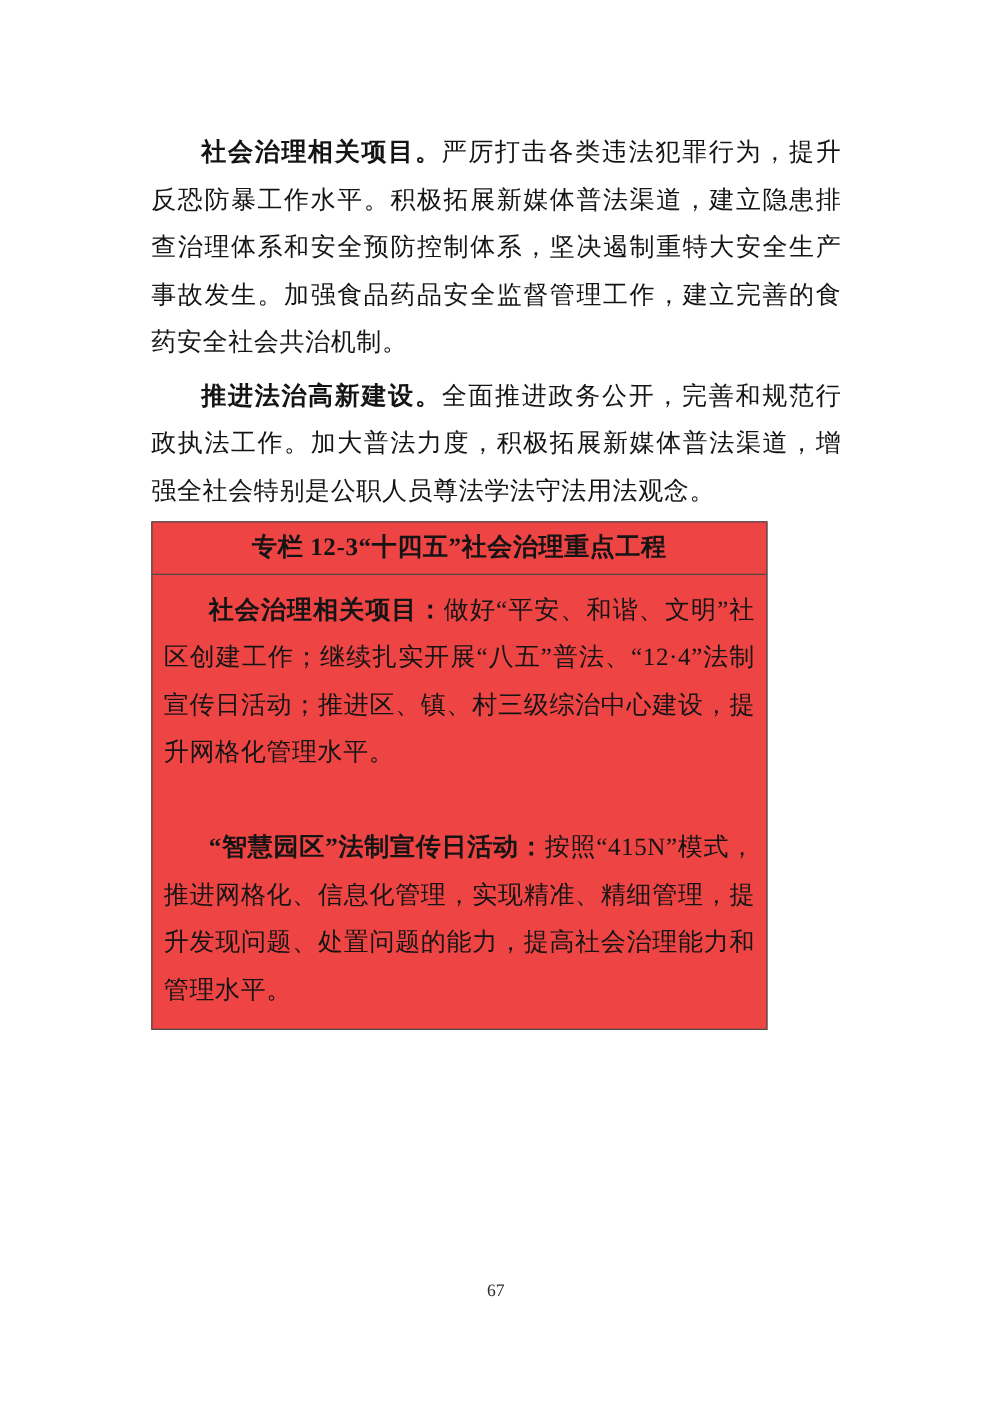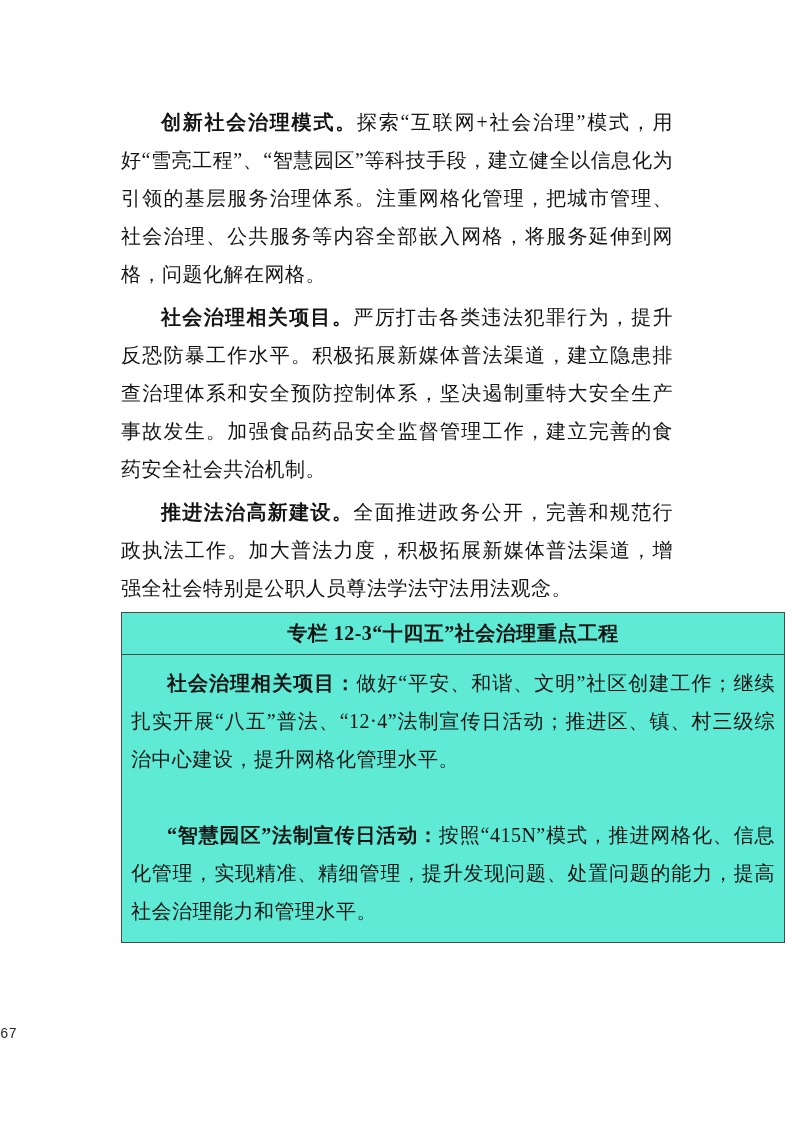--- a/index.html
+++ b/index.html
@@ -39,22 +39,22 @@
     text-indent: 2em;
     margin: 0 0 5px 0;
     letter-spacing: 0.5px;
   }
   p.body-para .lead {
     font-weight: bold;
   }
   .callout-box {
     margin-top: 3px;
     border: 1.5px solid #4a4a4a;
-    width: 664px;
-    background: #5eead4;
+    width: 493px;
+    background: #ef4444;
   }
   .callout-title {
     font-size: 20px;
     font-weight: bold;
     text-align: center;
     line-height: 41px;
     border-bottom: 1.5px solid #4a4a4a;
     letter-spacing: 0.5px;
   }
   .callout-body {
@@ -71,34 +71,33 @@
   }
   .callout-item .lead {
     font-weight: bold;
     margin-left: 36px;
   }
   .page-number {
     position: absolute;
     left: 0;
     right: 0;
     top: 1026px;
-    text-align: left;
+    text-align: center;
     font-size: 14px;
     color: #2b2b2b;
-    font-family: Liberation Mono, monospace;
+    font-family: Liberation Serif, serif;
   }
 </style>
 </head>
 <body>
 
 <div class="page">
   <div class="content">
 
 
-    <p class="body-para"><span class="lead">创新社会治理模式。</span><span>探索“互联网+社会治理”模式，用好“雪亮工程”、“智慧园区”等科技手段，建立健全以信息化为引领的基层服务治理体系。注重网格化管理，把城市管理、社会治理、公共服务等内容全部嵌入网格，将服务延伸到网格，问题化解在网格。</span></p>
 
     <p class="body-para"><span class="lead">社会治理相关项目。</span><span>严厉打击各类违法犯罪行为，提升反恐防暴工作水平。积极拓展新媒体普法渠道，建立隐患排查治理体系和安全预防控制体系，坚决遏制重特大安全生产事故发生。加强食品药品安全监督管理工作，建立完善的食药安全社会共治机制。</span></p>
 
     <p class="body-para"><span class="lead">推进法治高新建设。</span><span>全面推进政务公开，完善和规范行政执法工作。加大普法力度，积极拓展新媒体普法渠道，增强全社会特别是公职人员尊法学法守法用法观念。</span></p>
 
     <div class="callout-box">
       <div class="callout-title">专栏 12-3“十四五”社会治理重点工程</div>
       <div class="callout-body">
 
         <div class="callout-item"><span class="lead">社会治理相关项目：</span><span>做好“平安、和谐、文明”社区创建工作；继续扎实开展“八五”普法、“12·4”法制宣传日活动；推进区、镇、村三级综治中心建设，提升网格化管理水平。</span></div>

